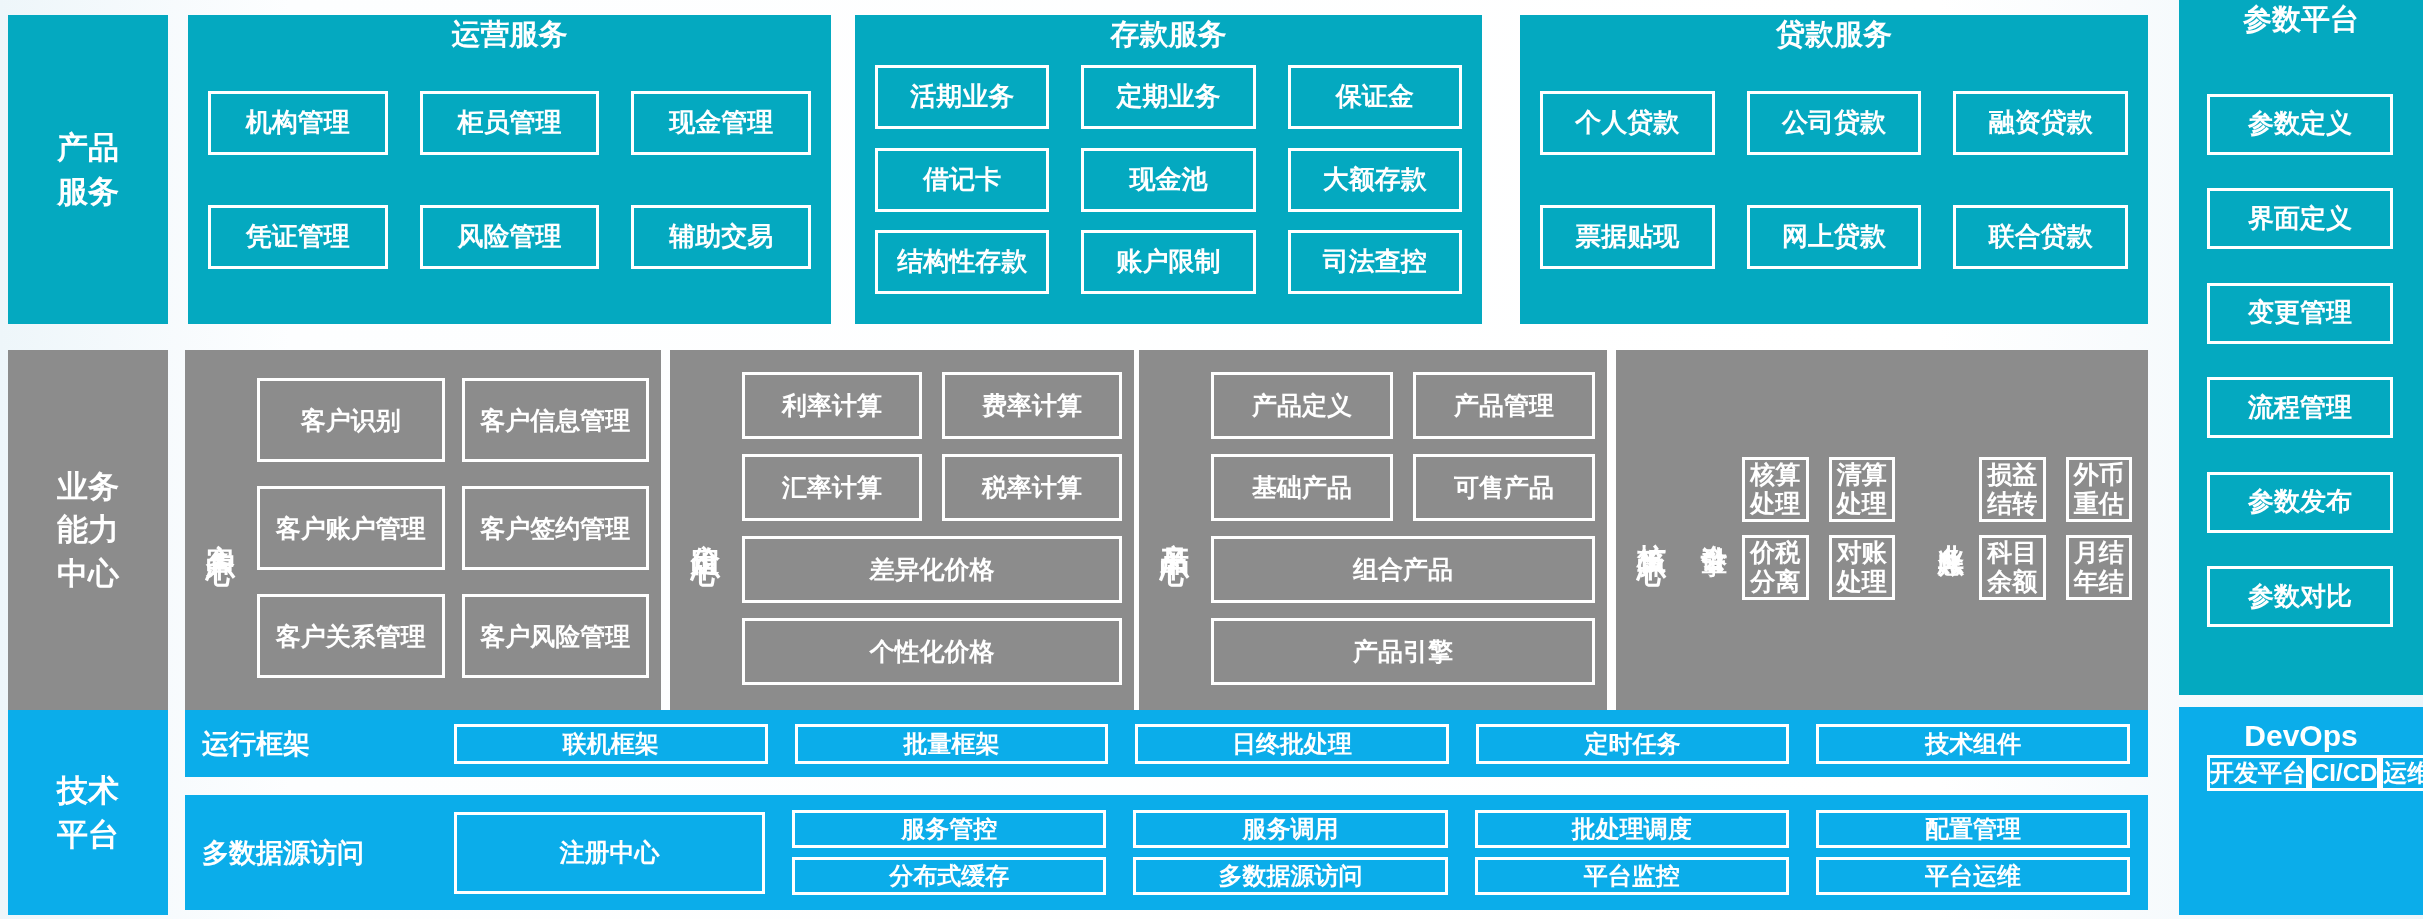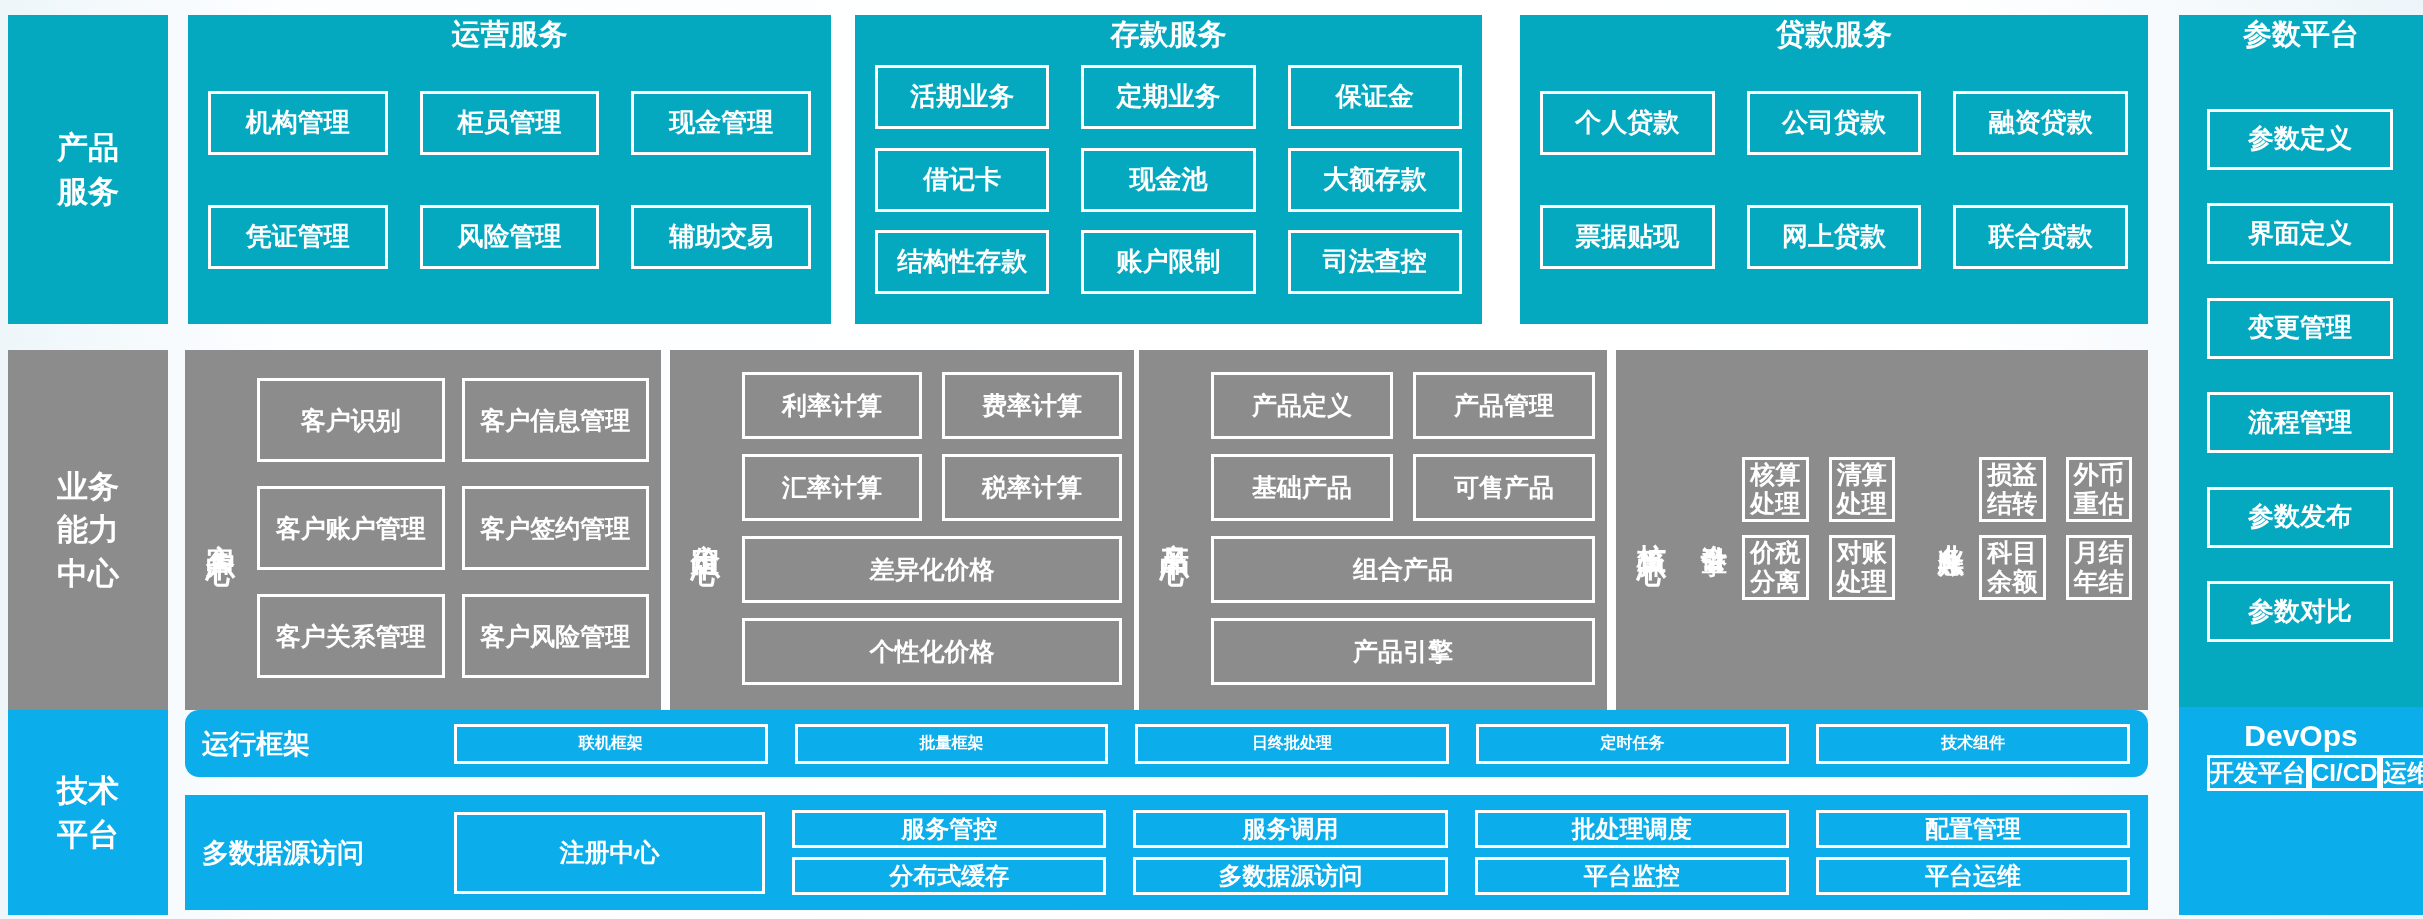--- a/index.html
+++ b/index.html
@@ -66,41 +66,41 @@
   .acct-body{flex:1;display:flex;flex-direction:row;justify-content:center;gap:30px;padding-right:4px;}
   .acct-group{display:flex;flex-direction:row;align-items:stretch;}
   .acct-grid{flex:1;display:grid;grid-template-columns:1fr 1fr;gap:13px 20px;align-content:center;}
   .acct-grid .box{height:65px;font-size:25px;}
   
   .tech-row{flex-direction:row;align-items:center;padding:0 18px 0 15px;}
   .tech-label{
     width:252px;flex:0 0 auto;color:#fff;font-size:27px;font-weight:700;padding-left:2px;
   }
   .tech-grid5{flex:1;display:grid;grid-template-columns:repeat(5,1fr);column-gap:27px;}
-  .tech-grid5 .box{height:40px;font-size:16px;}
+  .tech-grid5 .box{height:40px;font-size:24px;}
   .registry-box{width:311px;height:82px;flex:0 0 auto;margin-right:27px;font-size:25px;}
   .tech-grid4{flex:1;display:grid;grid-template-columns:repeat(4,1fr);gap:9px 27px;}
   .tech-grid4 .box{height:38px;font-size:24px;}
   
   .devops-title{font-size:30px;padding-top:12px;}
   .devops-stack{flex:1;display:flex;justify-content:space-evenly;padding:2px 30px 16px 28px;}
   .devops-stack .box{height:36px;font-size:24px;flex:0 0 auto;}
   
   .pos-side-top{left:8px;top:15px;width:160px;height:309px;}
   .pos-ops{left:188px;top:15px;width:643px;height:309px;}
   .pos-deposit{left:855px;top:15px;width:627px;height:309px;}
   .pos-loan{left:1520px;top:15px;width:628px;height:309px;}
-  .pos-param{left:2179px;top:15px;width:244px;height:695px;gap:16px;}
+  .pos-param{left:2179px;top:0;width:244px;height:695px;gap:16px;}
   .pos-side-mid{left:8px;top:350px;width:160px;height:360px;}
   .pos-customer{left:185px;top:350px;width:476px;height:360px;}
   .pos-pricing{left:670px;top:350px;width:464px;height:360px;}
   .pos-prodcenter{left:1139px;top:350px;width:468px;height:360px;}
   .pos-accounting{left:1616px;top:350px;width:532px;height:360px;}
   .pos-side-tech{left:8px;top:710px;width:160px;height:205px;}
-  .pos-runtime{left:185px;top:710px;width:1963px;height:67px;border-radius:14px;}
+  .pos-runtime{left:185px;top:710px;width:1963px;height:67px;}
   .pos-distributed{left:185px;top:795px;width:1963px;height:115px;}
   .pos-devops{left:2179px;top:707px;width:244px;height:208px;}
 </style>
 </head>
 <body>
 
 <div class="stage">
 
   <div class="abs side-label teal pos-side-top">产品
 服务</div>

